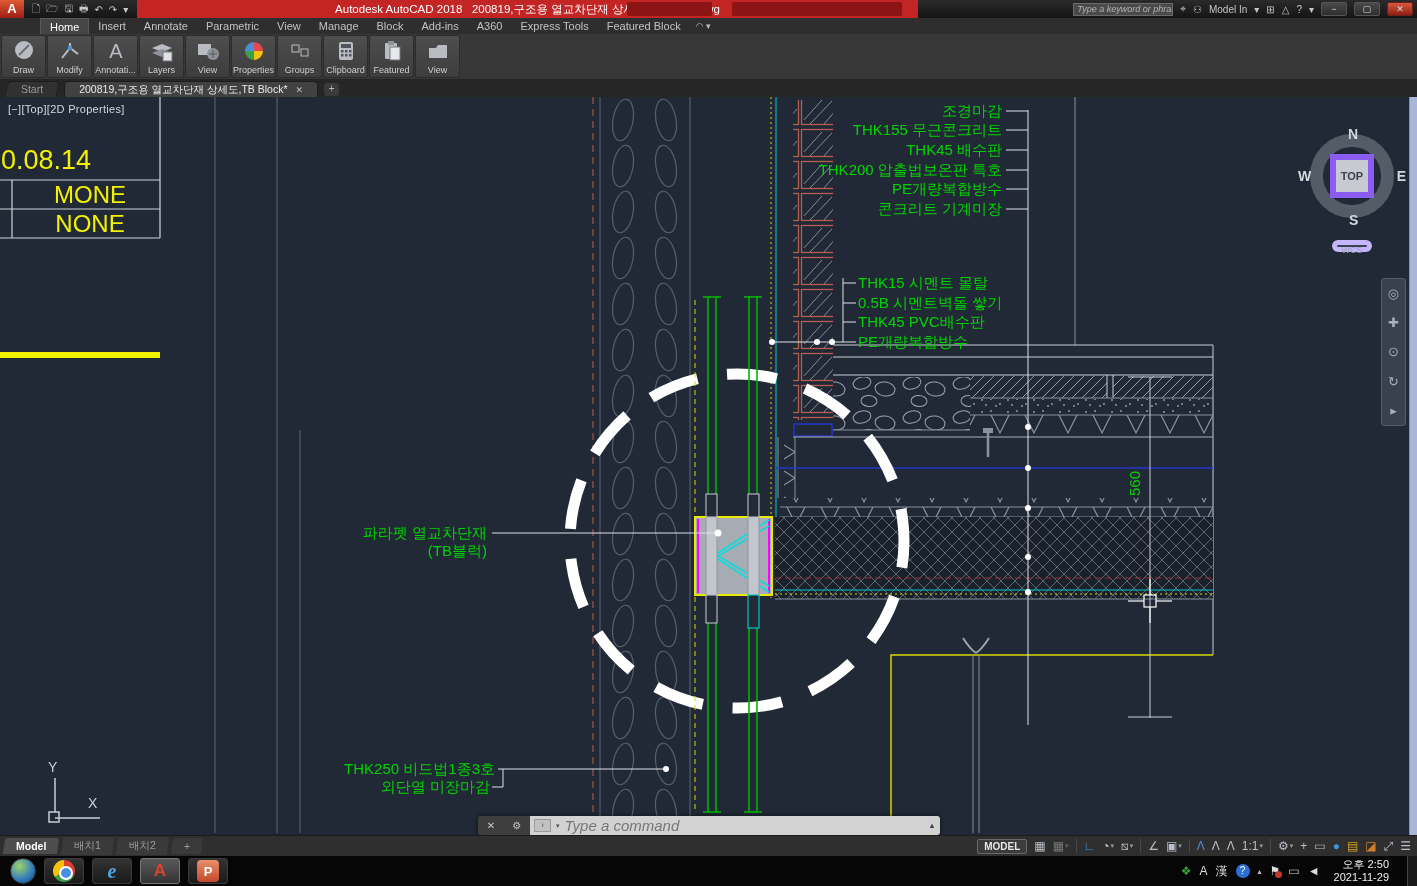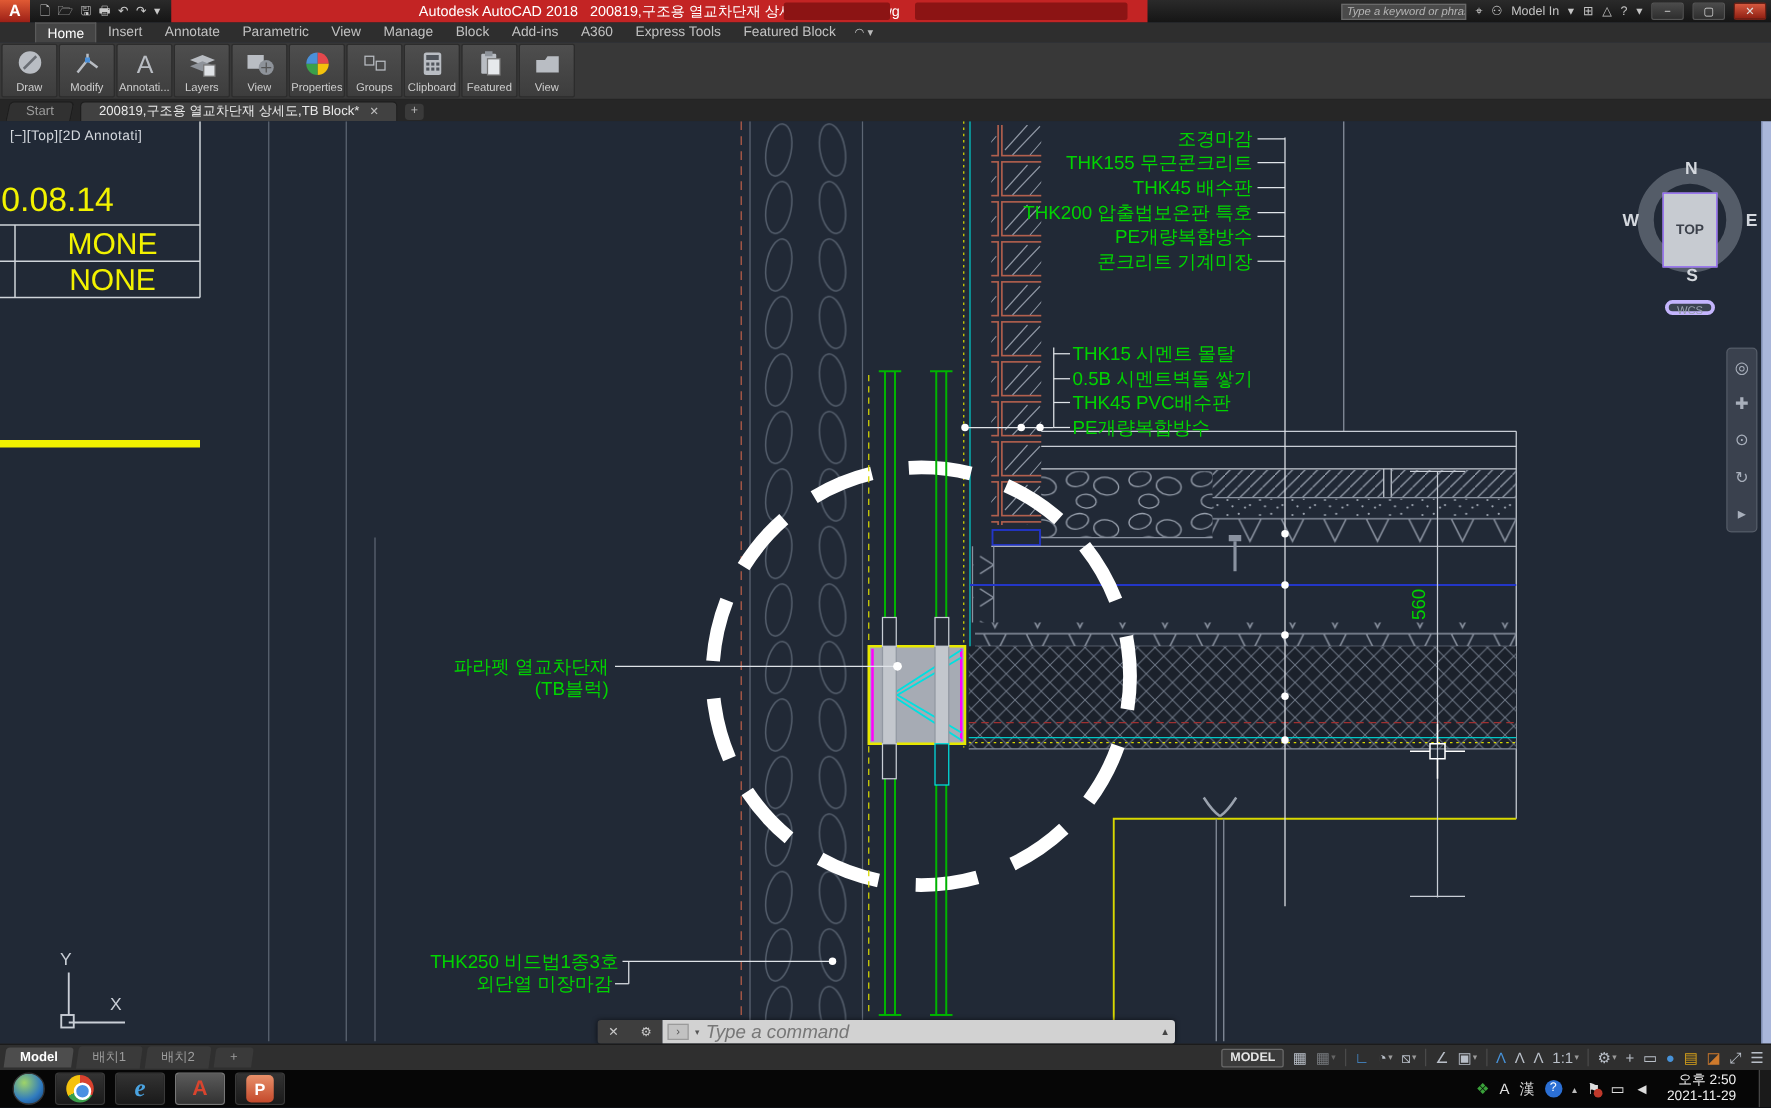--- a/index.html
+++ b/index.html
@@ -13,21 +13,21 @@
   .qat span{cursor:default;}
   .title-strip{position:absolute;left:137px;top:0;width:781px;height:18px;background:#c32424;color:#fff;display:flex;align-items:center;justify-content:center;font-size:11.5px;white-space:nowrap;overflow:hidden;}
   .redact{position:absolute;top:2px;height:14px;background:#8c1414;border-radius:2px;}
   .tb-right{position:absolute;right:0;top:0;height:18px;display:flex;align-items:center;gap:7px;padding-right:4px;}
   .searchbox{width:100px;height:13px;background:#4a4a4a;border:1px solid #6a6a6a;color:#b5b5b5;font-style:italic;font-size:9px;padding:0 3px;line-height:11px;overflow:hidden;white-space:nowrap;}
   .tb-ic{color:#c5c5c5;font-size:10px;}
   .winbtn{width:26px;height:14px;border:1px solid #555;background:linear-gradient(#4a4a4a,#2e2e2e);color:#ddd;font-size:9px;text-align:center;line-height:12px;border-radius:2px;}
   .winbtn.close{background:linear-gradient(#d6593f,#8e1f12);border-color:#702015;}
 
   
-  .menubar{position:absolute;top:18px;left:0;width:1417px;height:16px;background:#2e2e2e;display:flex;align-items:flex-start;padding-left:28px;font-size:11px;color:#c2c2c2;}
+  .menubar{position:absolute;top:18px;left:0;width:1417px;height:16px;background:#2e2e2e;display:flex;align-items:flex-start;padding-left:40px;font-size:11px;color:#c2c2c2;}
   .mtab{padding:1px 9px;height:16px;line-height:14px;}
   .mtab.active{background:#454545;color:#fff;border:1px solid #5a5a5a;border-bottom:none;}
   .mtab-extra{margin-left:6px;color:#bbb;font-size:9px;line-height:16px;}
 
   
   .ribbon{position:absolute;top:34px;left:0;width:1417px;height:46px;background:#383838;border-bottom:1px solid #242424;display:flex;align-items:stretch;padding:1px 0 1px 1px;gap:1px;}
   .rbtn{width:45px;display:flex;flex-direction:column;align-items:center;justify-content:space-between;background:linear-gradient(#4e4e4e,#3d3d3d);border:1px solid #2c2c2c;border-radius:2px;padding:3px 0 2px;}
   .rbtn .ric{height:24px;display:flex;align-items:center;justify-content:center;}
   .rbtn .rlb{font-size:9px;color:#cfcfcf;white-space:nowrap;overflow:hidden;max-width:44px;}
 
@@ -40,23 +40,23 @@
 
   
   .canvas{position:absolute;top:97px;left:0;width:1417px;height:738px;background:#212936;}
   .vp-label{position:absolute;top:6px;left:8px;color:#d4d8de;font-size:11px;letter-spacing:.3px;}
   svg text{font-family:"Liberation Sans",sans-serif;}
   .scrollstrip{position:absolute;top:0;right:0;width:8px;height:738px;background:#a9b6da;border-left:1px solid #7e8cb0;}
 
   
   .viewcube{position:absolute;left:1306px;top:33px;width:92px;height:92px;}
   .vc-ring{position:absolute;left:4px;top:4px;width:84px;height:84px;border:13px solid rgba(99,106,118,.78);border-radius:50%;}
-  .vc-top{position:absolute;left:24px;top:24px;width:44px;height:60px;background:#c7cbd1;border:1px solid #8b5cf6;display:flex;align-items:center;justify-content:center;font-size:11px;font-weight:bold;color:#3c414b;}
+  .vc-top{position:absolute;left:24px;top:24px;width:44px;height:44px;background:#c7cbd1;border:6px solid #8b5cf6;display:flex;align-items:center;justify-content:center;font-size:11px;font-weight:bold;color:#3c414b;}
   .vc-l{position:absolute;color:#d4d8de;font-weight:bold;font-size:14px;}
-  .wcs-pill{position:absolute;left:1332px;top:143px;width:40px;height:12px;background:#3b4350;border:3px solid #c4b5fd;border-radius:6px;color:#9aa2ae;font-size:9px;text-align:center;line-height:11px;}
+  .wcs-pill{position:absolute;left:1332px;top:143px;width:40px;height:12px;background:#3b4350;border:5px solid #c4b5fd;border-radius:6px;color:#9aa2ae;font-size:9px;text-align:center;line-height:11px;}
 
   
   .navbar{position:absolute;left:1381px;top:181px;width:25px;height:148px;background:rgba(92,99,111,.42);border:1px solid rgba(140,147,158,.35);border-radius:4px;display:flex;flex-direction:column;align-items:center;justify-content:space-around;color:#a8afbb;font-size:13px;}
 
   
   .cmdbar{position:absolute;left:478px;top:719px;width:462px;height:19px;display:flex;border-radius:3px;overflow:hidden;box-shadow:0 0 4px rgba(0,0,0,.6);}
   .cmd-left{width:52px;background:#3e3e3e;display:flex;align-items:center;justify-content:space-around;color:#c9c9c9;font-size:10px;}
   .cmd-main{flex:1;background:#d2d2d2;display:flex;align-items:center;gap:5px;padding-left:4px;color:#6c6c6c;}
   .cmd-prompt{width:17px;height:13px;background:#c2c2c2;border:1px solid #9a9a9a;font-size:9px;color:#555;text-align:center;line-height:11px;}
   .cmd-text{font-style:italic;font-size:15px;color:#777;}
@@ -489,21 +489,21 @@
 
       <g stroke="#ffffff" stroke-width="1.2" fill="none">
         <line x1="1128" y1="601" x2="1144" y2="601"></line>
           <line x1="1156" y1="601" x2="1172" y2="601"></line>
         <line x1="1150" y1="579" x2="1150" y2="595"></line>
           <line x1="1150" y1="607" x2="1150" y2="623"></line>
         <rect x="1144" y="595" width="12" height="12"></rect>
       </g>
     </svg>
 
-    <div class="vp-label">[−][Top][2D Annotati]</div>
+    <div class="vp-label">[−][Top][2D Properties]</div>
 
     
     <div class="viewcube">
       <div class="vc-ring"></div>
       <div class="vc-top">TOP</div>
       <div class="vc-l" style="left:42px;top:-4px;">N</div>
       <div class="vc-l" style="left:-8px;top:38px;">W</div>
       <div class="vc-l" style="right:-8px;top:38px;">E</div>
       <div class="vc-l" style="left:43px;bottom:-6px;">S</div>
     </div>

